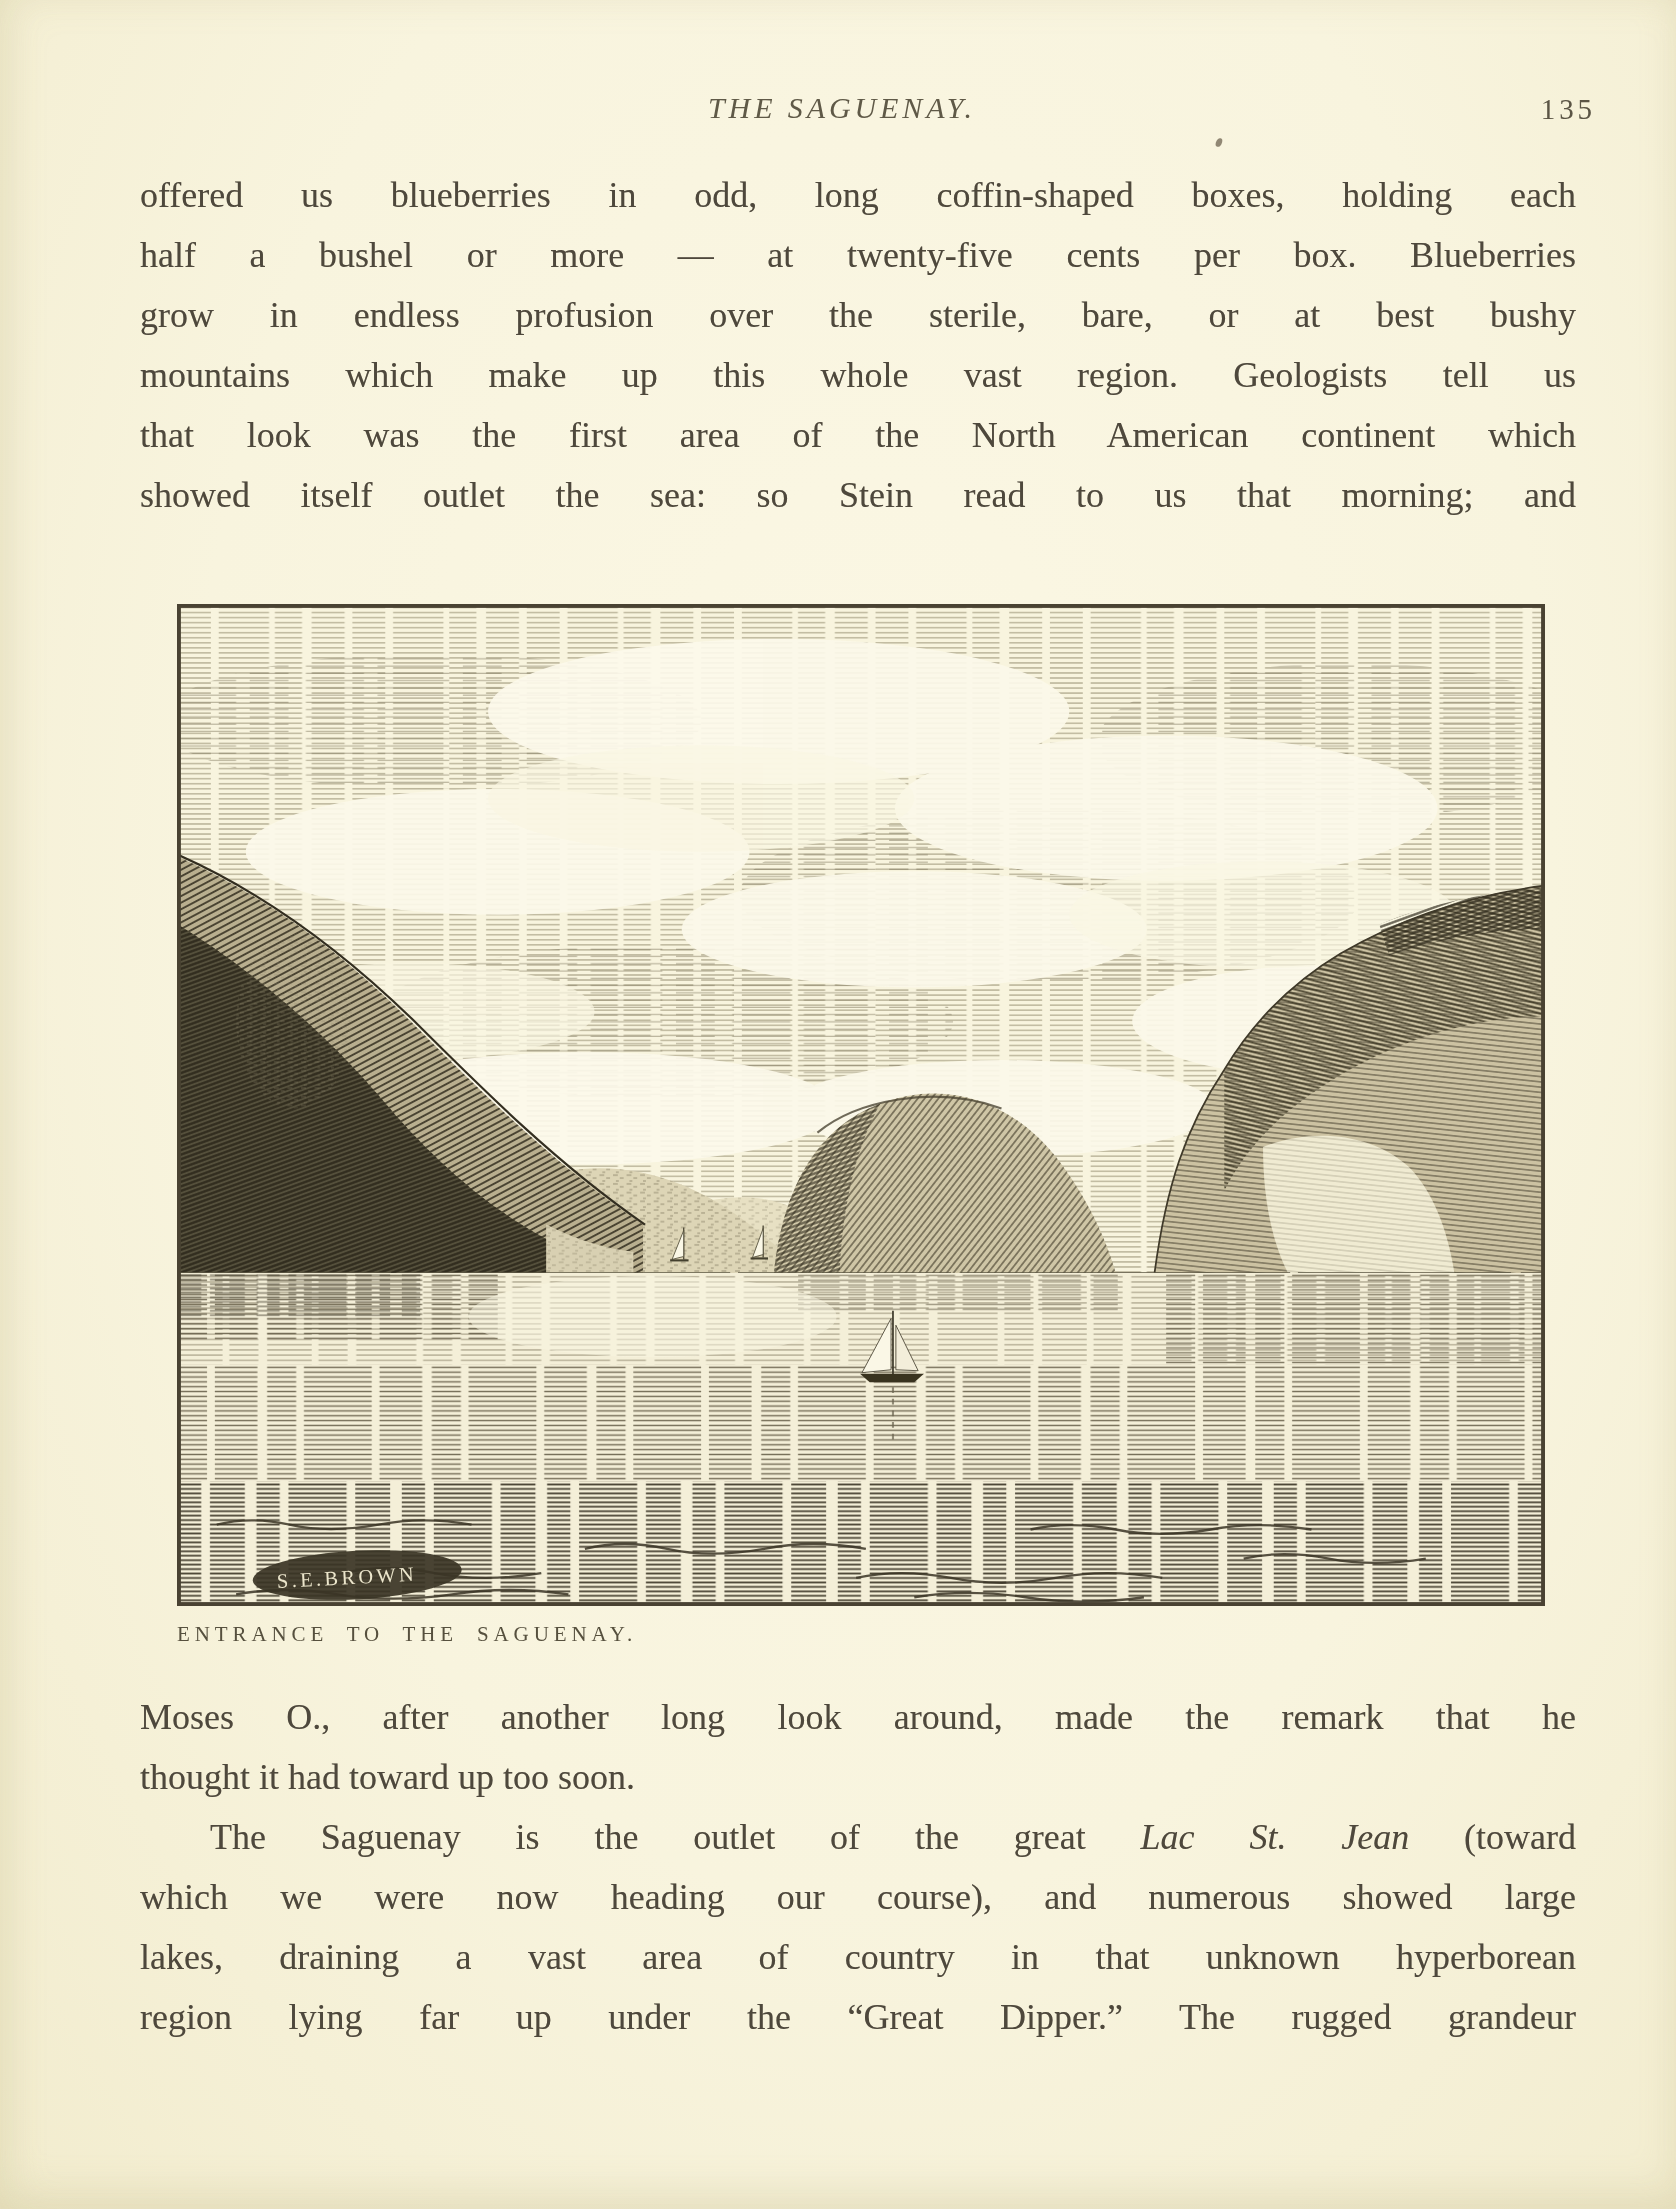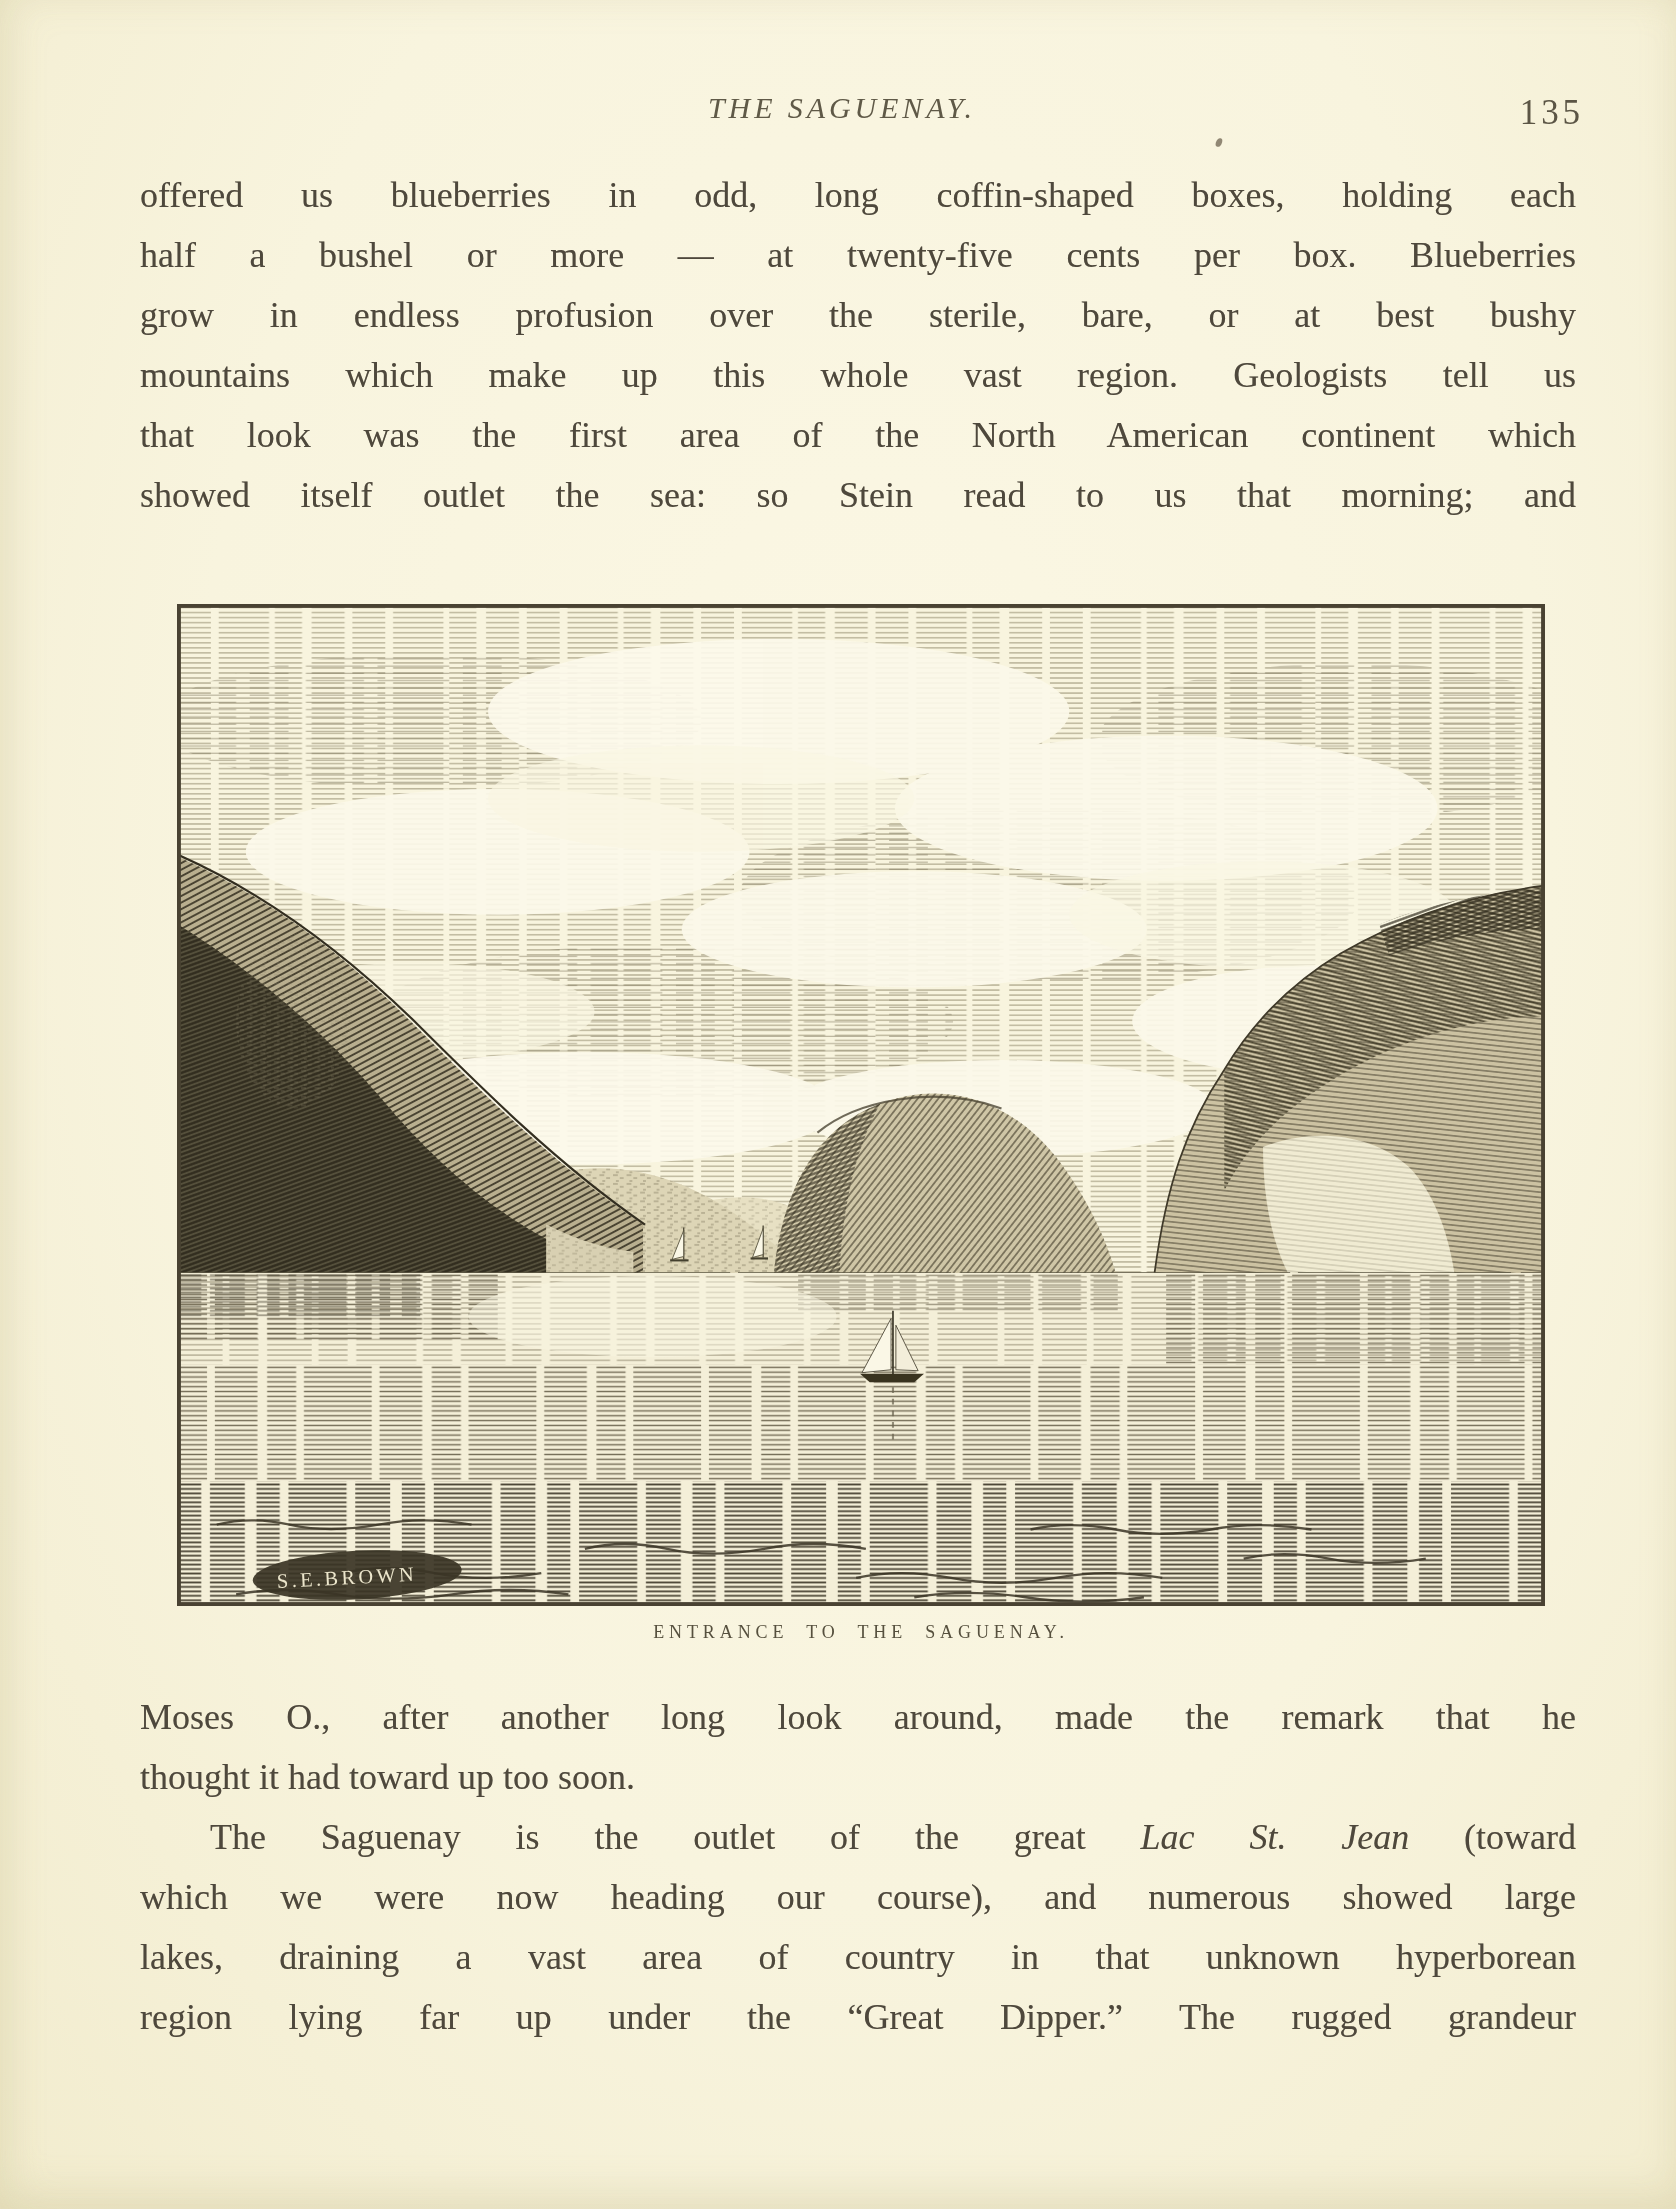--- a/index.html
+++ b/index.html
@@ -16,21 +16,21 @@
     content:"";position:absolute;inset:0;pointer-events:none;
     box-shadow:inset 0 -17.5px 39px rgba(180,165,110,.18), inset 13.6px 0 39px rgba(190,175,120,.10);
   }
   .running-header{
     position:absolute;left:124px;top:83px;width:1436px;height:45px;
     text-align:center;font-style:italic;font-size:30px;letter-spacing:3.9px;
     color:#5f5947;
     margin-top:8px;
   }
   .page-number{
-    position:absolute;top:93px;right:93px;font-size:35px;letter-spacing:3.9px;color:#5b5545;
+    position:absolute;top:93px;right:81px;font-size:29px;letter-spacing:3.9px;color:#5b5545;
   }
   .speck{
     position:absolute;left:1216px;top:138px;width:5.8px;height:8.7px;
     background:#6e6350;border-radius:60% 40% 60% 40%;opacity:.75;transform:rotate(14deg);
   }
   .textblock{position:absolute;left:140px;width:1436px;}
   .p1{top:165px;}
   .p2{top:1687px;}
   .pline{
     height:60px;line-height:60px;font-size:36px;white-space:nowrap;
@@ -40,21 +40,21 @@
   .pline.lastline{text-align:left;text-align-last:left;}
   .pline.indent{padding-left:70px;}
   .it{font-style:italic;}
   .figure{
     position:absolute;left:177px;top:604px;width:1368px;height:1002px;
     border:1.9px solid #494232;box-sizing:border-box;background:#f7f3dd;
   }
   .figure svg{display:block;width:100%;height:100%;}
   .caption{
     position:absolute;left:177px;top:1622px;width:1368px;height:35px;
-    text-align:center;font-size:18px;letter-spacing:4.9px;word-spacing:8.7px;
+    font-size:21px;letter-spacing:4.9px;word-spacing:8.7px;
     color:#56503e;
   }
 </style>
 </head>
 <body>
 
 <div class="page">
 
   <div class="running-header">THE SAGUENAY.</div>
   <div class="page-number">135</div>

